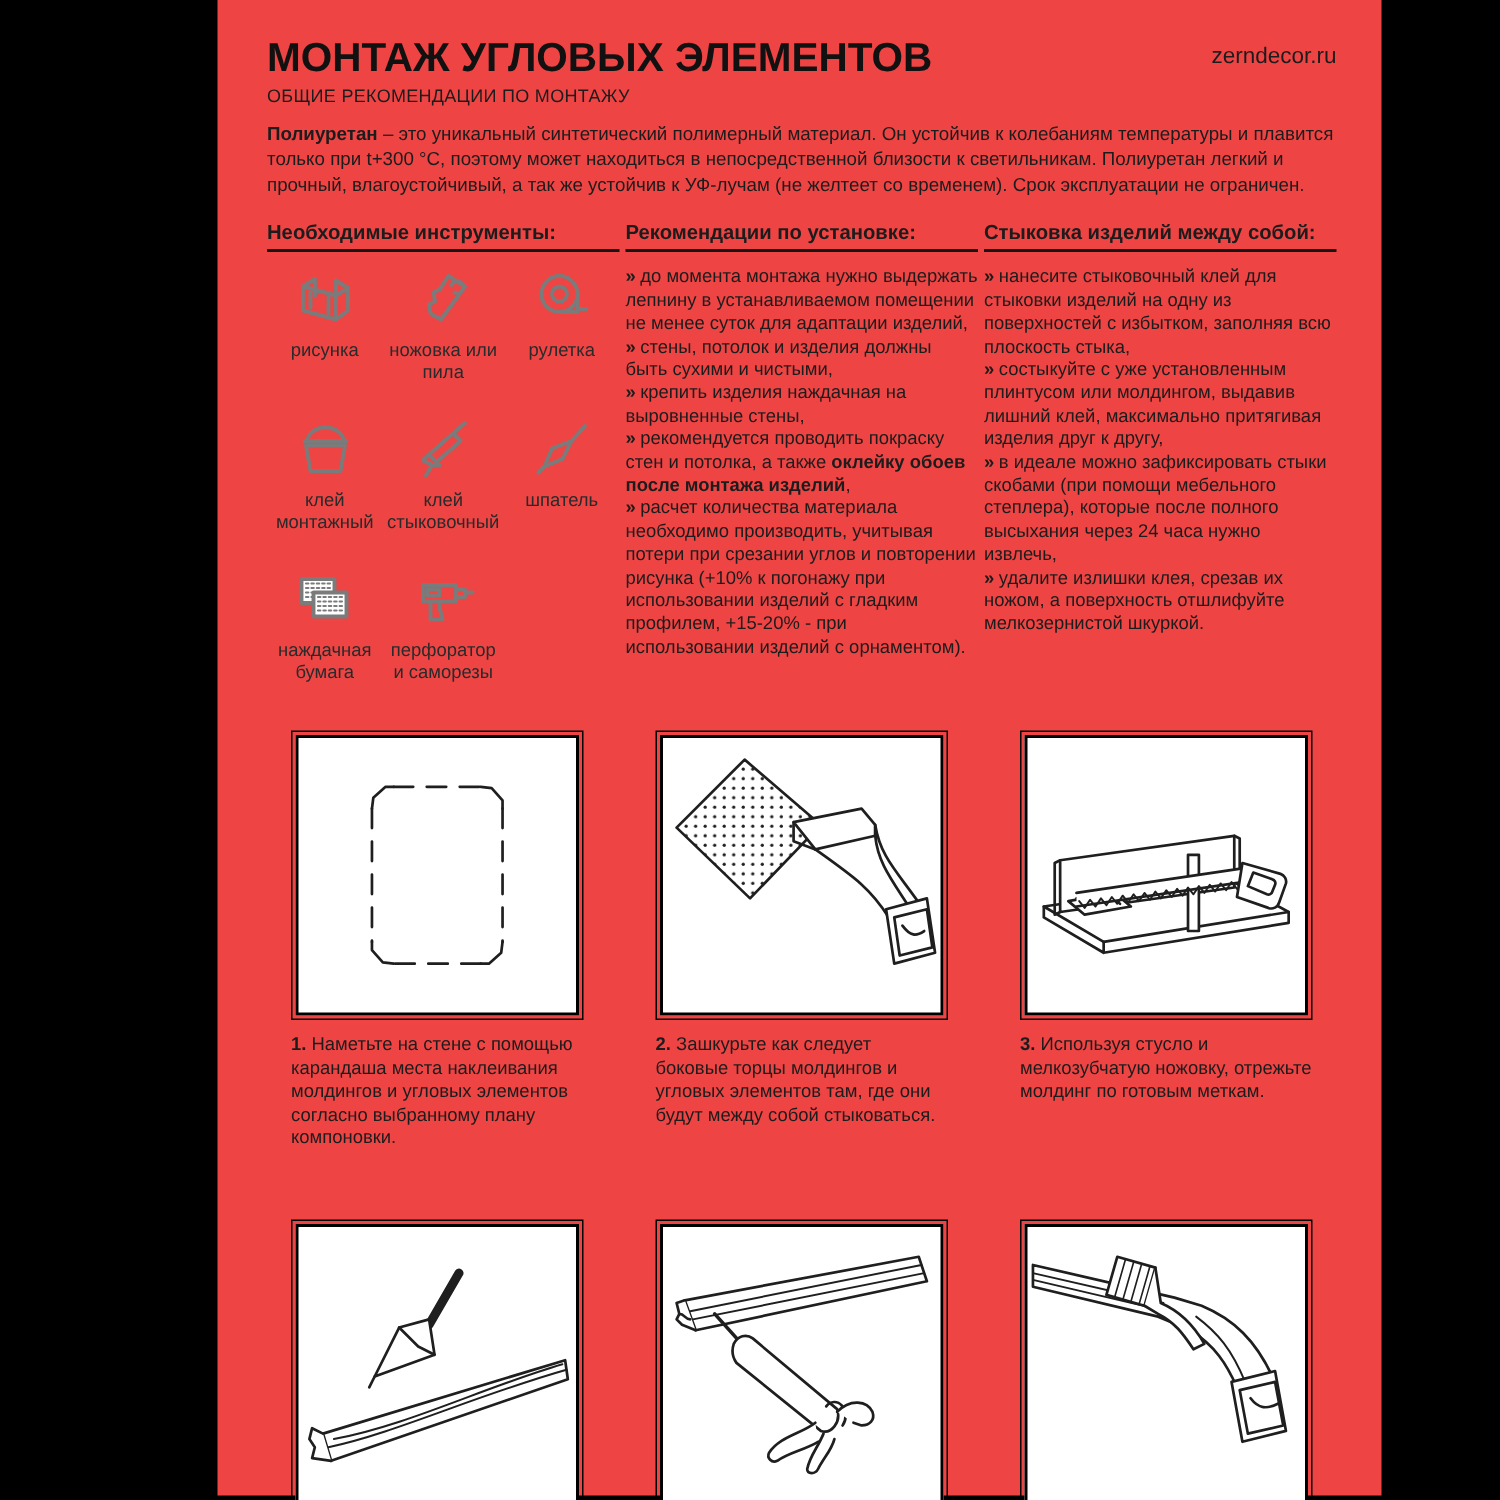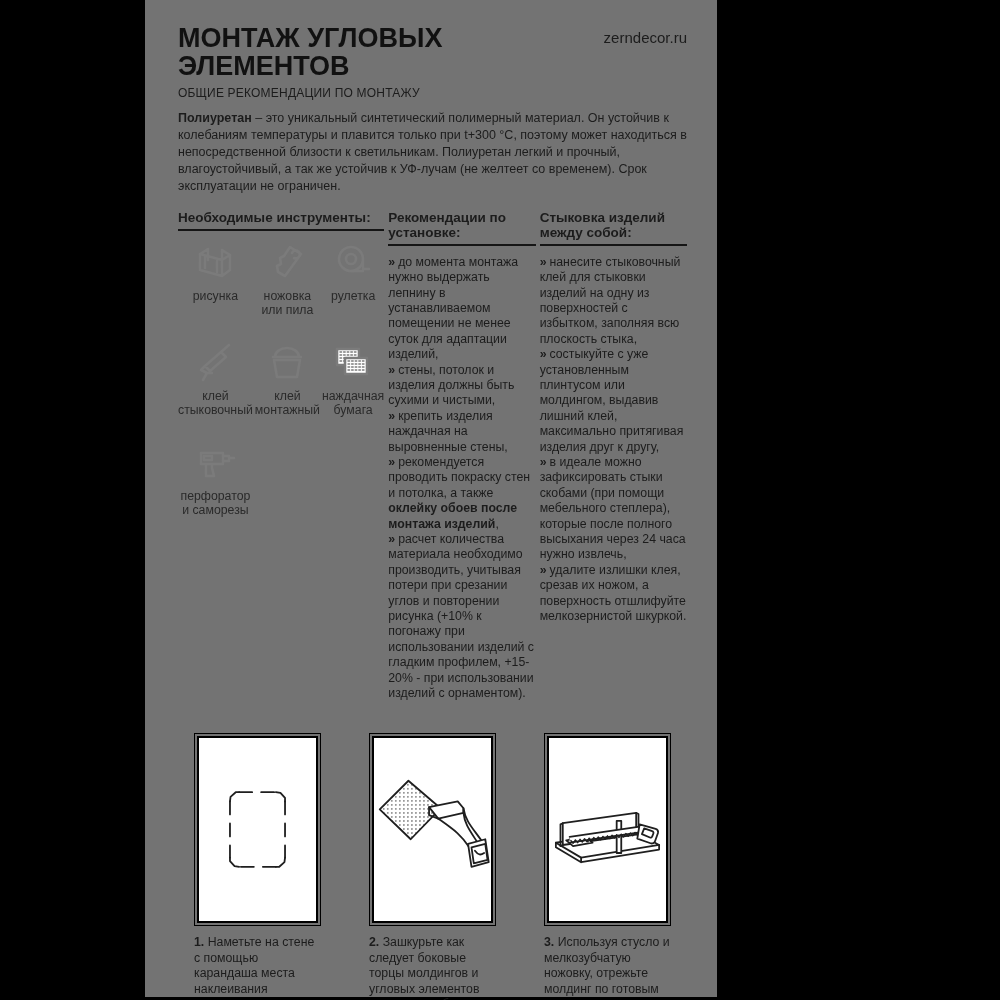--- a/index.html
+++ b/index.html
@@ -2,22 +2,22 @@
 <html><head>
 <meta charset="utf-8">
 <style>
   html,body{margin:0;padding:0;}
   body{
     width:1000px;height:1000px;background:#000;
     font-family:"Liberation Sans", sans-serif;
     position:relative;overflow:hidden;
   }
   .page{
-    position:absolute;left:145px;top:0;width:572px;height:997px;
-    background:#737373;box-sizing:border-box;
+    position:absolute;left:145px;top:0;width:776px;height:997px;
+    background:#ef4444;box-sizing:border-box;
     padding:24px 30px 0 33px;color:#1c1c1c;
   }
   
   .title-row{display:flex;justify-content:space-between;align-items:flex-start;}
   .page-title{font-size:27px;font-weight:bold;margin:0;line-height:1.05;color:#111;}
   .site-url{font-size:15px;margin-top:5px;color:#1c1c1c;}
   .subtitle{font-size:12px;margin-top:5px;letter-spacing:.2px;}
   .intro{font-size:12.5px;line-height:17px;margin:10px 0 0;}
   
   .cols{display:grid;grid-template-columns:1fr 1fr 1fr;column-gap:4px;margin-top:15px;}
@@ -83,32 +83,40 @@
                 <circle cx="20" cy="19" r="5"></circle>
                 <path d="M32,21 L32,29 L38,29 M20,31 L32,31"></path>
               </svg>
           </span>
           <span class="tool-label">рулетка</span>
         </div>
 
         <div class="tool">
           <span class="tool-icon">
             <svg viewBox="0 0 44 44">
+                <path d="M10,17 a12,9 0 0 1 24,0 M8,17 L36,17 M9,20 L12,37 L32,37 L35,20 M9,20 L35,20"></path>
+              </svg>
+          </span>
+          <span class="tool-label">клей монтажный</span>
+        </div>
+        <div class="tool">
+          <span class="tool-icon">
+            <svg viewBox="0 0 44 44">
                 <path d="M12,26 L28,12 L33,17 L17,31 Z M28,12 L36,5 M12,26 L8,30 M14,33 L10,40 M14,33 L19,33 M8,30 L14,33"></path>
               </svg>
           </span>
           <span class="tool-label">клей стыковочный</span>
         </div>
         <div class="tool">
           <span class="tool-icon">
             <svg viewBox="0 0 44 44">
-                <path d="M10,17 a12,9 0 0 1 24,0 M8,17 L36,17 M9,20 L12,37 L32,37 L35,20 M9,20 L35,20"></path>
-              </svg>
-          </span>
-          <span class="tool-label">клей монтажный</span>
+                <path d="M37,7 L28,17 M28,17 L15,22 L10,34 L22,29 L28,17 M10,34 L6,38"></path>
+              </svg>
+          </span>
+          <span class="tool-label">шпатель</span>
         </div>
 
         <div class="tool">
           <span class="tool-icon">
             <svg viewBox="0 0 44 44">
               <rect x="6" y="9" width="22" height="16" fill="#fff"></rect>
               <path d="M9,12 h16 M9,15 h16 M9,18 h16 M9,21 h16" stroke-width="1.4" stroke-dasharray="1.6 2"></path>
               <rect x="14" y="18" width="22" height="16" fill="#fff"></rect>
               <path d="M17,21 h16 M17,24 h16 M17,27 h16 M17,30 h16" stroke-width="1.4" stroke-dasharray="1.6 2"></path>
             </svg>

